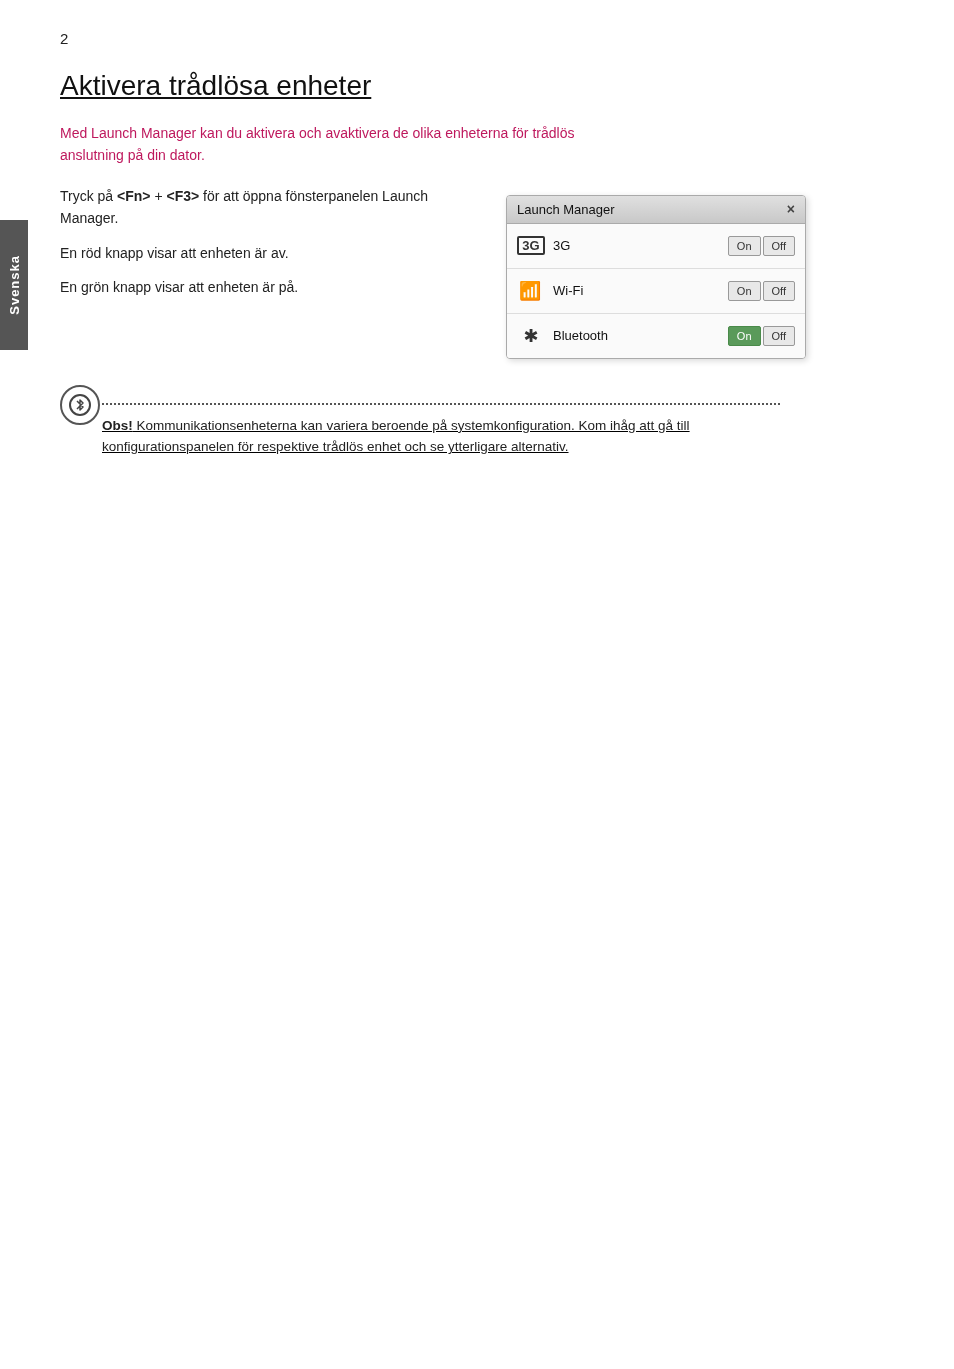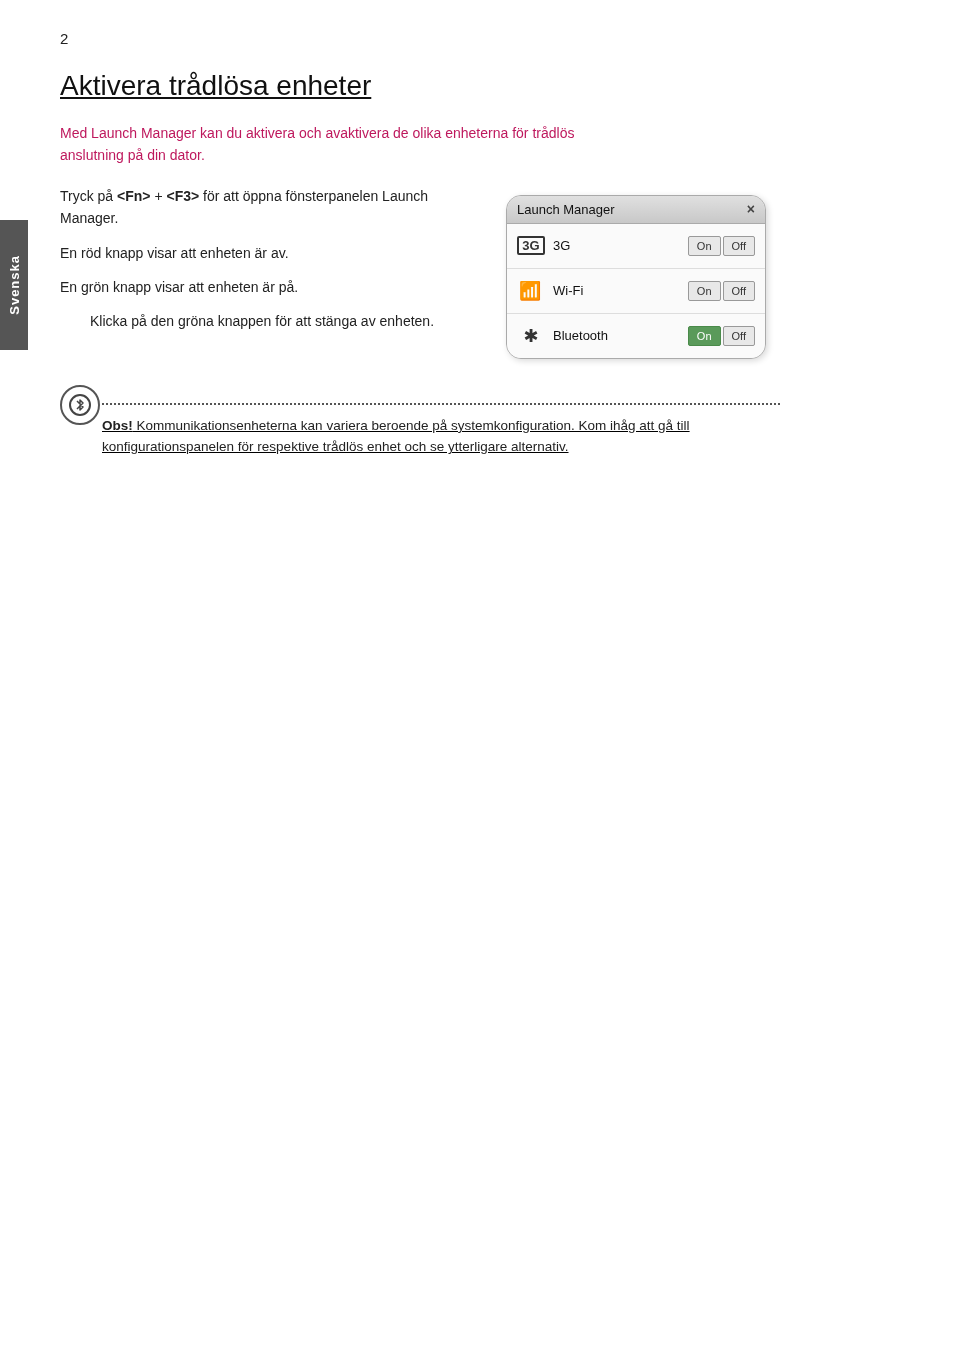--- a/index.html
+++ b/index.html
@@ -92,23 +92,23 @@
       color: #222;
       line-height: 1.6;
       margin-left: 30px;
       margin-bottom: 14px;
     }
 
     
     .launch-manager {
       border: 1px solid #aaa;
       background: #f0f0f0;
-      width: 260px;
+      width: 300px;
       min-width: 240px;
-      border-radius: 15px;
+      border-radius: 4px;
       overflow: hidden;
       box-shadow: 2px 2px 6px rgba(0,0,0,0.15);
       margin-top: 10px;
     }
 
     .lm-header {
       background: linear-gradient(to bottom, #e0e0e0, #c8c8c8);
       padding: 6px 10px;
       display: flex;
       align-items: center;
@@ -251,21 +251,20 @@
   <div class="content-area">
 
     <div class="text-column">
       <p class="step-text">
         Tryck på <span class="key">&lt;Fn&gt;</span> + <span class="key">&lt;F3&gt;</span> för att öppna fönsterpanelen Launch Manager.
       </p>
 
       <p class="step-text">En röd knapp visar att enheten är av.</p>
 
       <p class="step-text">En grön knapp visar att enheten är på.</p>
-      <p class="indented-text">Klicka på den gröna knappen för att stänga av enheten.</p>
     </div>
 
     <div class="launch-manager">
       <div class="lm-header">
         <span class="lm-title">Launch Manager</span>
         <span class="lm-close">×</span>
       </div>
 
       <div class="lm-row">
         <div class="lm-icon">

